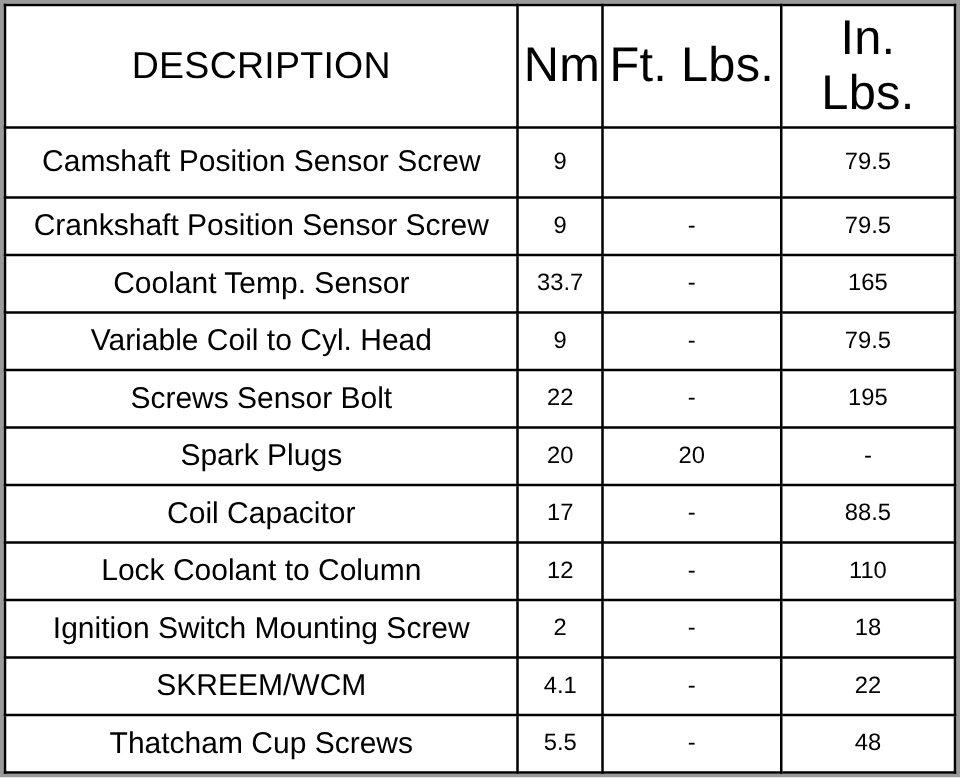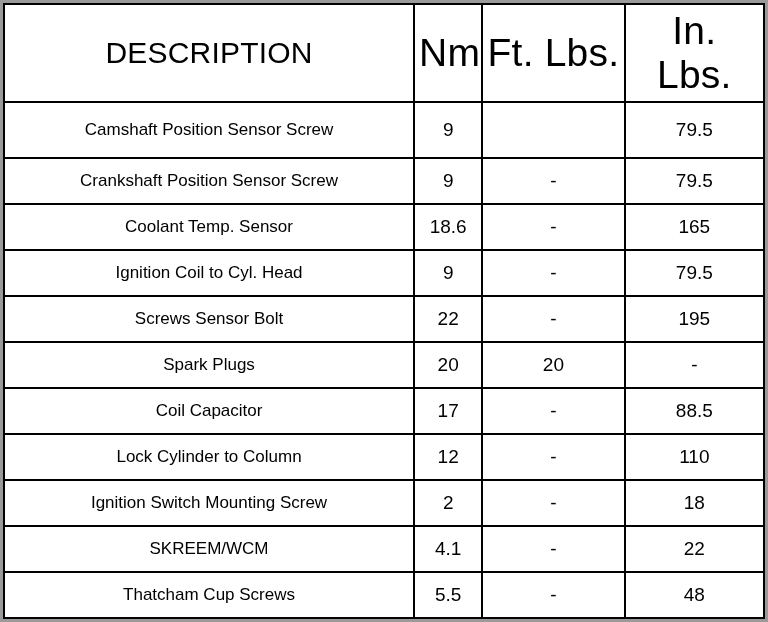--- a/index.html
+++ b/index.html
@@ -53,21 +53,21 @@
     font-size: 30px;
   }
   tbody td {
     font-size: 19px;
     height: 42px;
   }
   tbody tr:first-child td {
     height: 52px;
   }
   tbody td.desc {
-    font-size: 17px;
+    font-size: 24px;
   }
   tbody td.num {
     font-size: 19px;
   }
 </style>
 </head>
 <body>
 
 <div class="page">
   <table class="torque">
@@ -93,26 +93,26 @@
         <td class="num">79.5</td>
       </tr>
       <tr>
         <td class="desc">Crankshaft Position Sensor Screw</td>
         <td class="num">9</td>
         <td class="num">-</td>
         <td class="num">79.5</td>
       </tr>
       <tr>
         <td class="desc">Coolant Temp. Sensor</td>
-        <td class="num">18.6</td>
+        <td class="num">33.7</td>
         <td class="num">-</td>
         <td class="num">165</td>
       </tr>
       <tr>
-        <td class="desc">Ignition Coil to Cyl. Head</td>
+        <td class="desc">Variable Coil to Cyl. Head</td>
         <td class="num">9</td>
         <td class="num">-</td>
         <td class="num">79.5</td>
       </tr>
       <tr>
         <td class="desc">Screws Sensor Bolt</td>
         <td class="num">22</td>
         <td class="num">-</td>
         <td class="num">195</td>
       </tr>
@@ -122,21 +122,21 @@
         <td class="num">20</td>
         <td class="num">-</td>
       </tr>
       <tr>
         <td class="desc">Coil Capacitor</td>
         <td class="num">17</td>
         <td class="num">-</td>
         <td class="num">88.5</td>
       </tr>
       <tr>
-        <td class="desc">Lock Cylinder to Column</td>
+        <td class="desc">Lock Coolant to Column</td>
         <td class="num">12</td>
         <td class="num">-</td>
         <td class="num">110</td>
       </tr>
       <tr>
         <td class="desc">Ignition Switch Mounting Screw</td>
         <td class="num">2</td>
         <td class="num">-</td>
         <td class="num">18</td>
       </tr>

